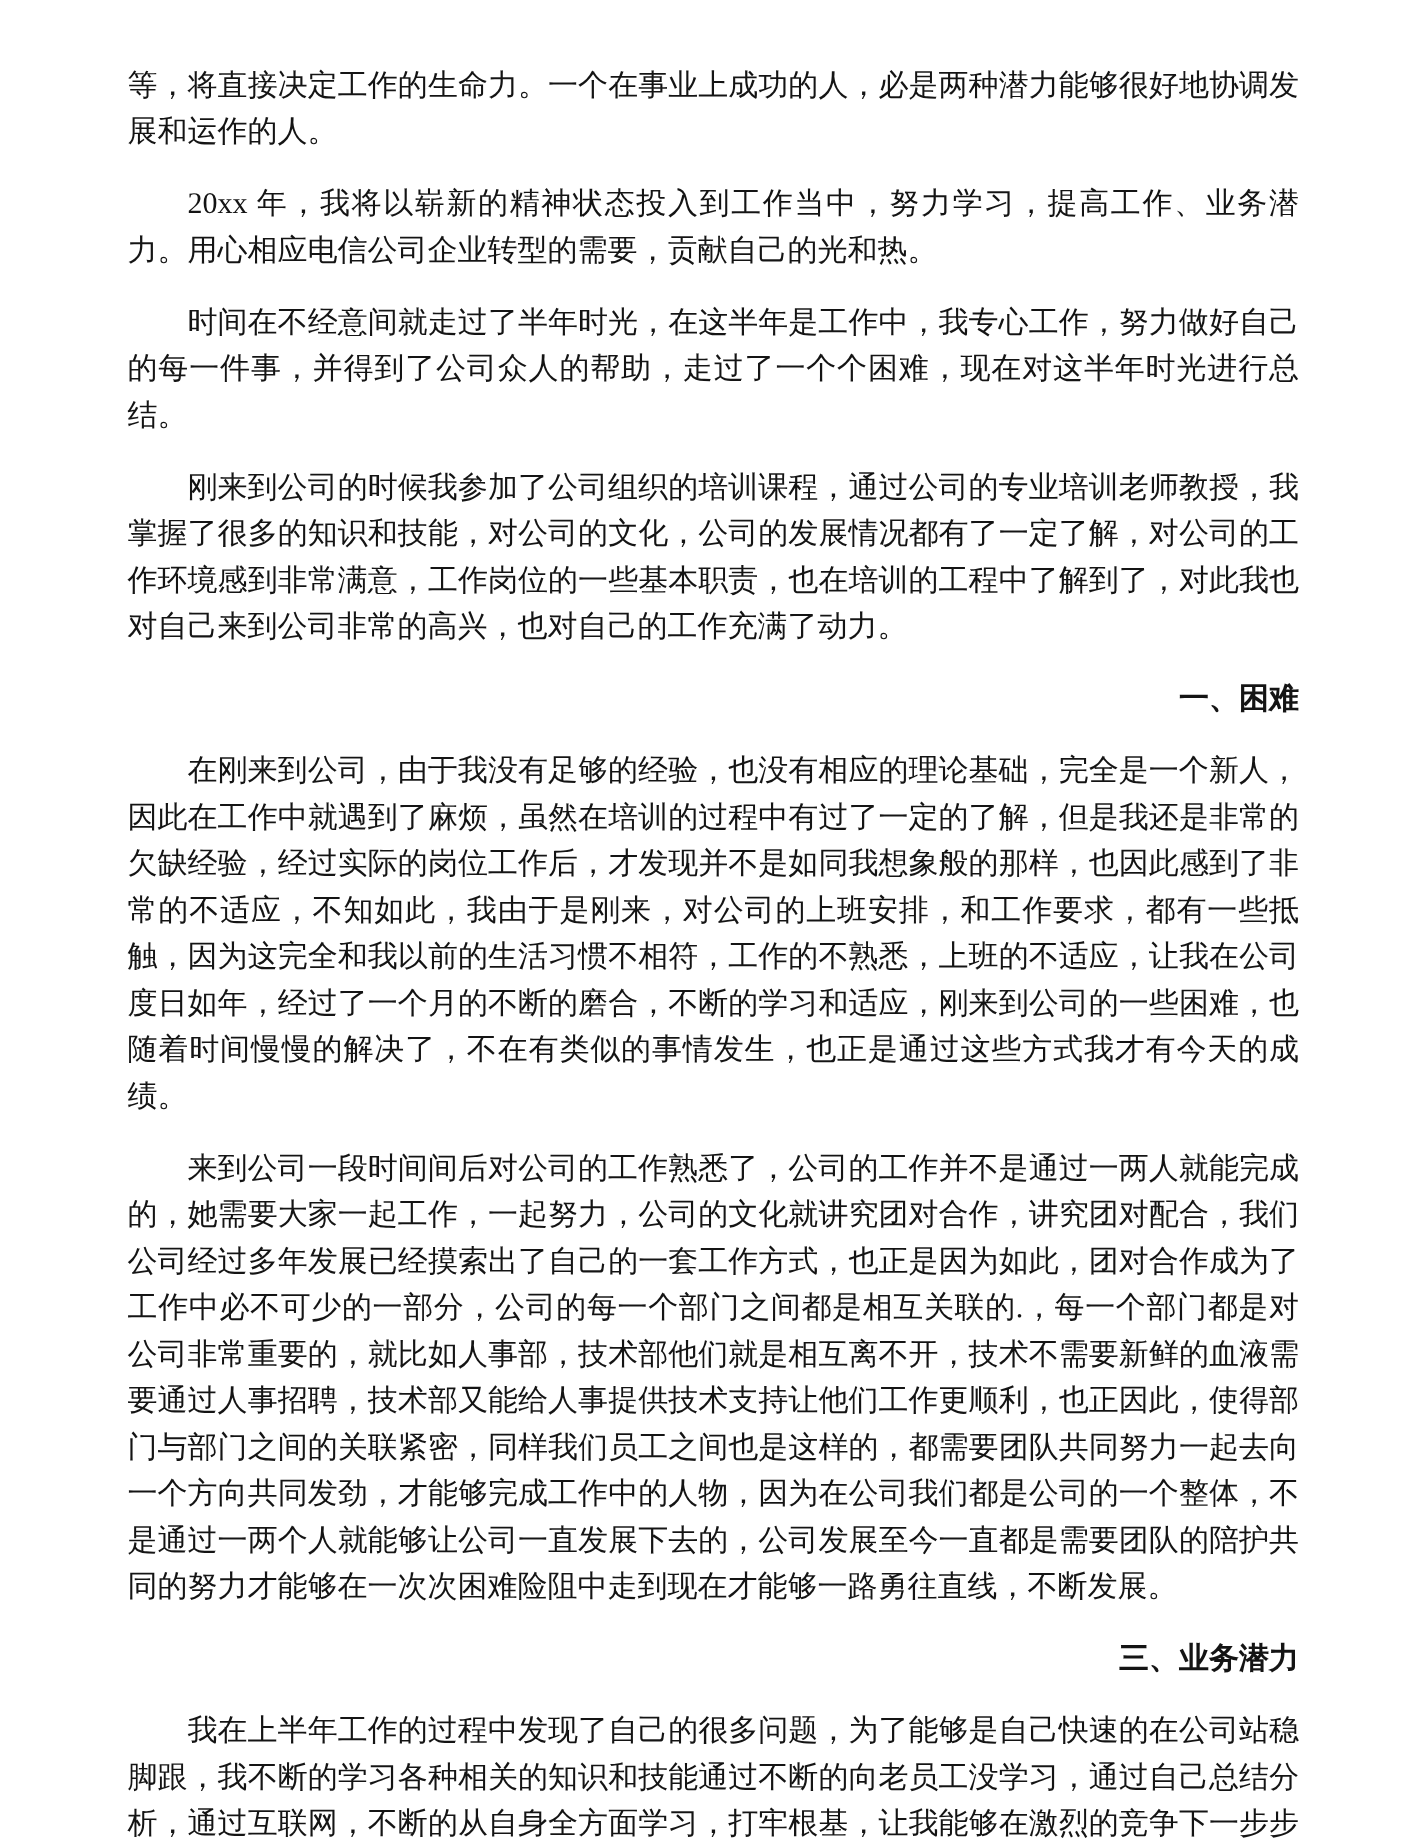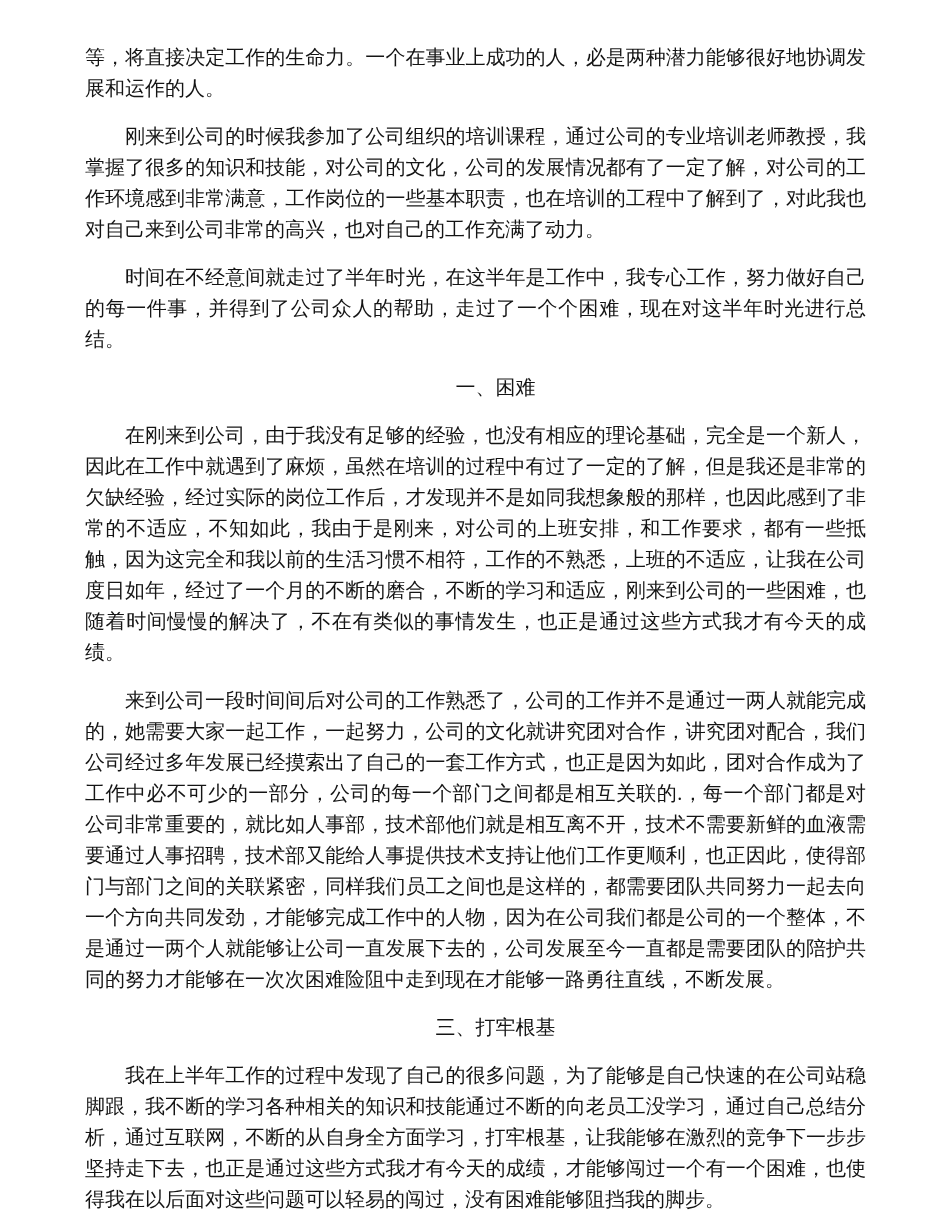--- a/index.html
+++ b/index.html
@@ -26,32 +26,33 @@
     font-size: 20px;
     line-height: 31px;
     text-align: justify;
     text-justify: inter-character;
     word-break: break-all;
   }
   .doc-block.indent {
     text-indent: 2em;
   }
   .doc-block.heading {
-    font-weight: normal;
+    font-weight: bold;
     text-indent: 2em;
-    text-align: center;
+    text-align: right;
   }
 </style>
 </head>
 <body>
 
 <div class="page">
   <div id="doc-content">
       <p class="doc-block">等，将直接决定工作的生命力。一个在事业上成功的人，必是两种潜力能够很好地协调发展和运作的人。</p>
+      <p class="doc-block indent">20xx 年，我将以崭新的精神状态投入到工作当中，努力学习，提高工作、业务潜力。用心相应电信公司企业转型的需要，贡献自己的光和热。</p>
+      <p class="doc-block indent">时间在不经意间就走过了半年时光，在这半年是工作中，我专心工作，努力做好自己的每一件事，并得到了公司众人的帮助，走过了一个个困难，现在对这半年时光进行总结。</p>
       <p class="doc-block indent">刚来到公司的时候我参加了公司组织的培训课程，通过公司的专业培训老师教授，我掌握了很多的知识和技能，对公司的文化，公司的发展情况都有了一定了解，对公司的工作环境感到非常满意，工作岗位的一些基本职责，也在培训的工程中了解到了，对此我也对自己来到公司非常的高兴，也对自己的工作充满了动力。</p>
-      <p class="doc-block indent">时间在不经意间就走过了半年时光，在这半年是工作中，我专心工作，努力做好自己的每一件事，并得到了公司众人的帮助，走过了一个个困难，现在对这半年时光进行总结。</p>
       <h3 class="doc-block indent heading">一、困难</h3>
       <p class="doc-block indent">在刚来到公司，由于我没有足够的经验，也没有相应的理论基础，完全是一个新人，因此在工作中就遇到了麻烦，虽然在培训的过程中有过了一定的了解，但是我还是非常的欠缺经验，经过实际的岗位工作后，才发现并不是如同我想象般的那样，也因此感到了非常的不适应，不知如此，我由于是刚来，对公司的上班安排，和工作要求，都有一些抵触，因为这完全和我以前的生活习惯不相符，工作的不熟悉，上班的不适应，让我在公司度日如年，经过了一个月的不断的磨合，不断的学习和适应，刚来到公司的一些困难，也随着时间慢慢的解决了，不在有类似的事情发生，也正是通过这些方式我才有今天的成绩。</p>
       <p class="doc-block indent">来到公司一段时间间后对公司的工作熟悉了，公司的工作并不是通过一两人就能完成的，她需要大家一起工作，一起努力，公司的文化就讲究团对合作，讲究团对配合，我们公司经过多年发展已经摸索出了自己的一套工作方式，也正是因为如此，团对合作成为了工作中必不可少的一部分，公司的每一个部门之间都是相互关联的.，每一个部门都是对公司非常重要的，就比如人事部，技术部他们就是相互离不开，技术不需要新鲜的血液需要通过人事招聘，技术部又能给人事提供技术支持让他们工作更顺利，也正因此，使得部门与部门之间的关联紧密，同样我们员工之间也是这样的，都需要团队共同努力一起去向一个方向共同发劲，才能够完成工作中的人物，因为在公司我们都是公司的一个整体，不是通过一两个人就能够让公司一直发展下去的，公司发展至今一直都是需要团队的陪护共同的努力才能够在一次次困难险阻中走到现在才能够一路勇往直线，不断发展。</p>
-      <h3 class="doc-block indent heading">三、打牢根基</h3>
+      <h3 class="doc-block indent heading">三、业务潜力</h3>
       <p class="doc-block indent">我在上半年工作的过程中发现了自己的很多问题，为了能够是自己快速的在公司站稳脚跟，我不断的学习各种相关的知识和技能通过不断的向老员工没学习，通过自己总结分析，通过互联网，不断的从自身全方面学习，打牢根基，让我能够在激烈的竞争下一步步坚持走下去，也正是通过这些方式我才有今天的成绩，才能够闯过一个有一个困难，也使得我在以后面对这些问题可以轻易的闯过，没有困难能够阻挡我的脚步。</p>
     </div>
 </div>
 
 </body></html>

